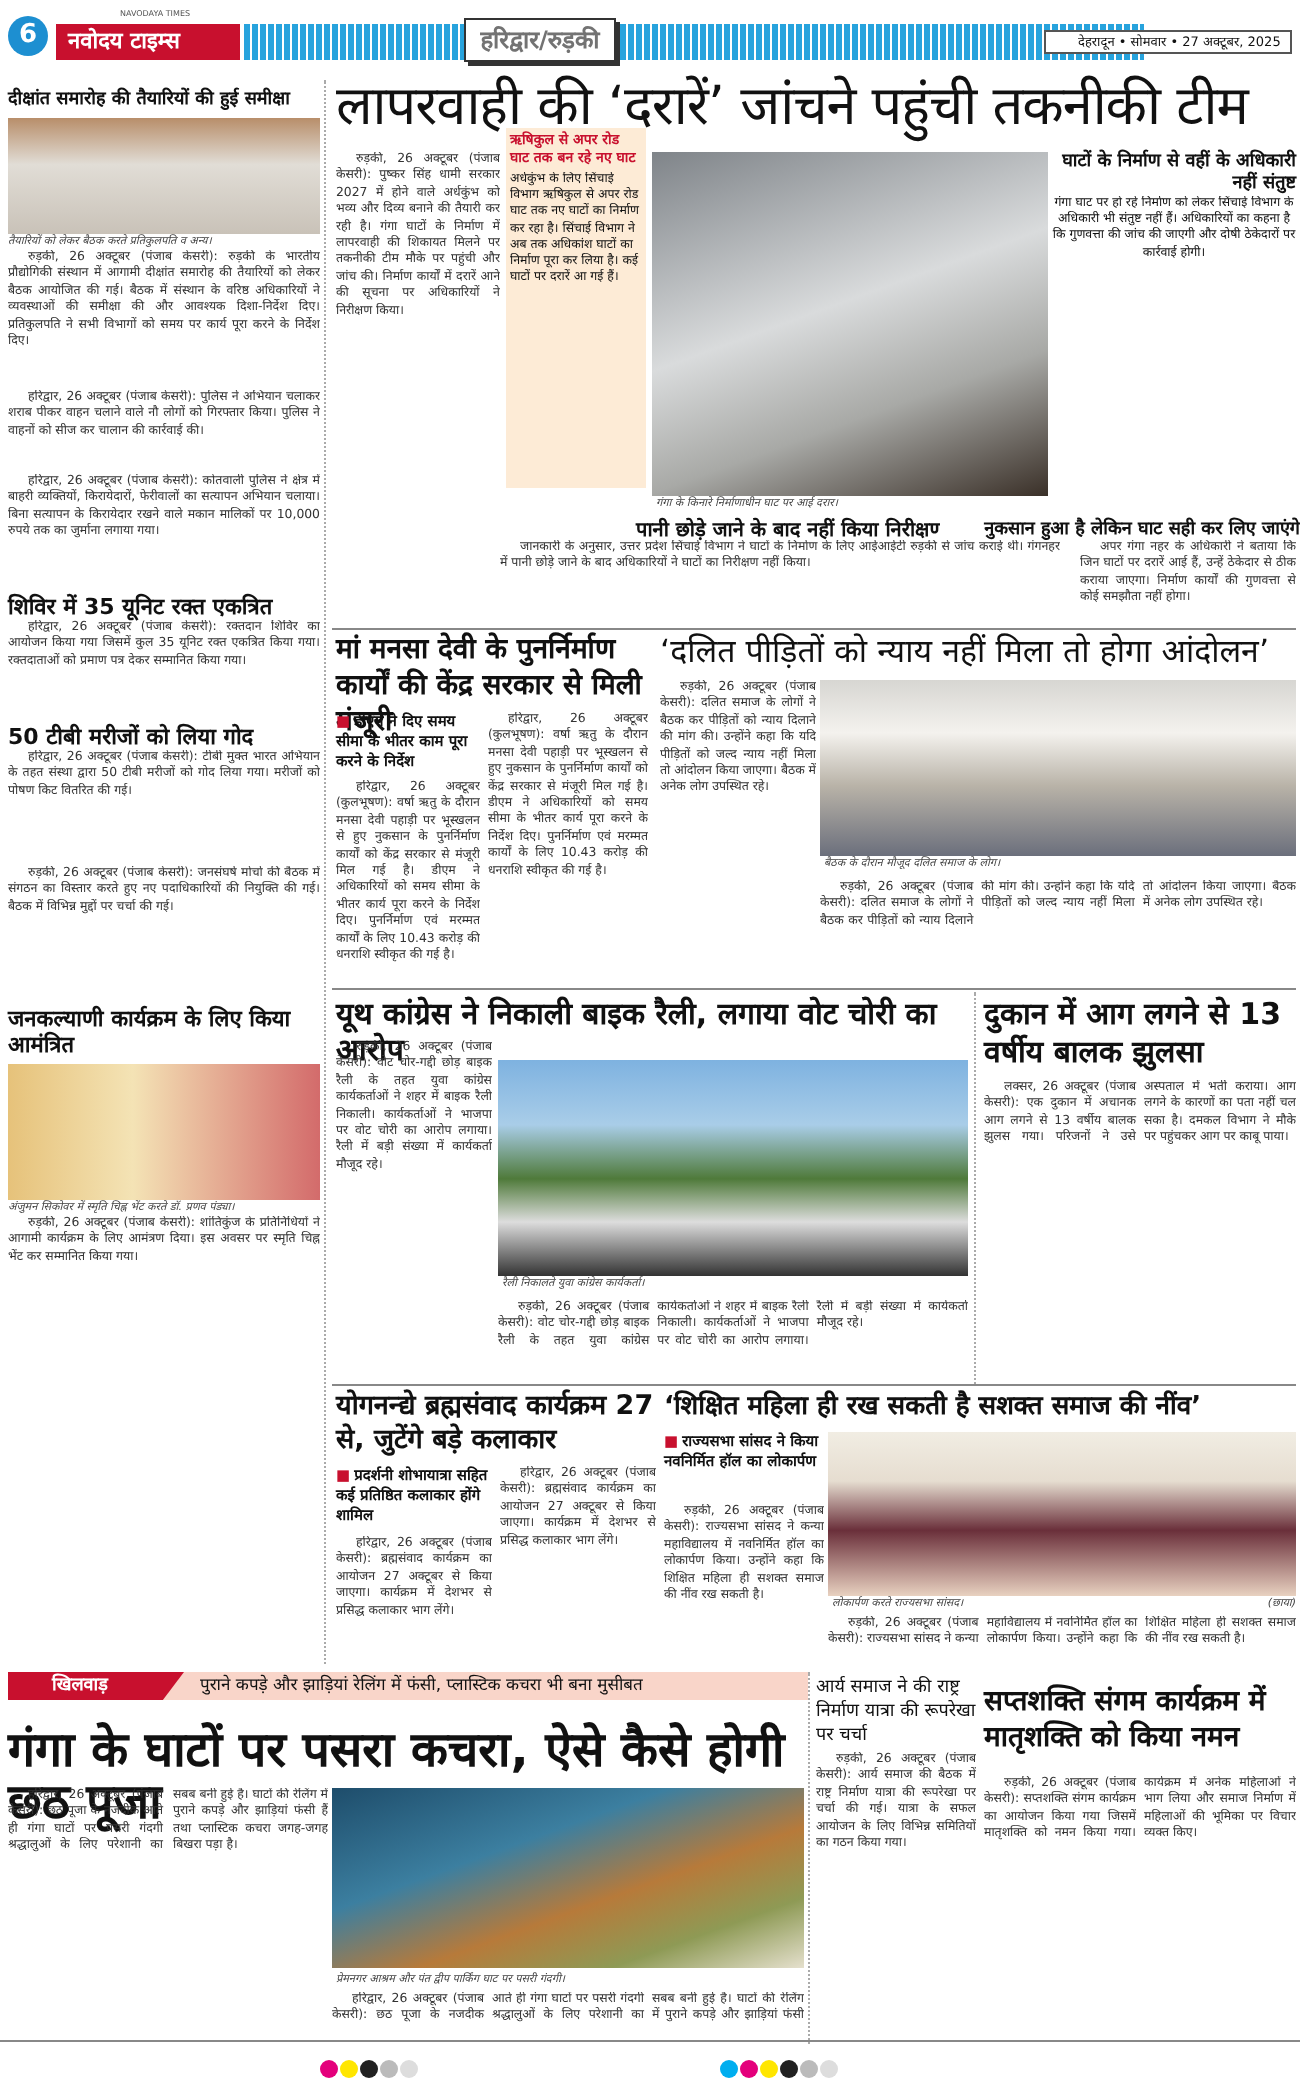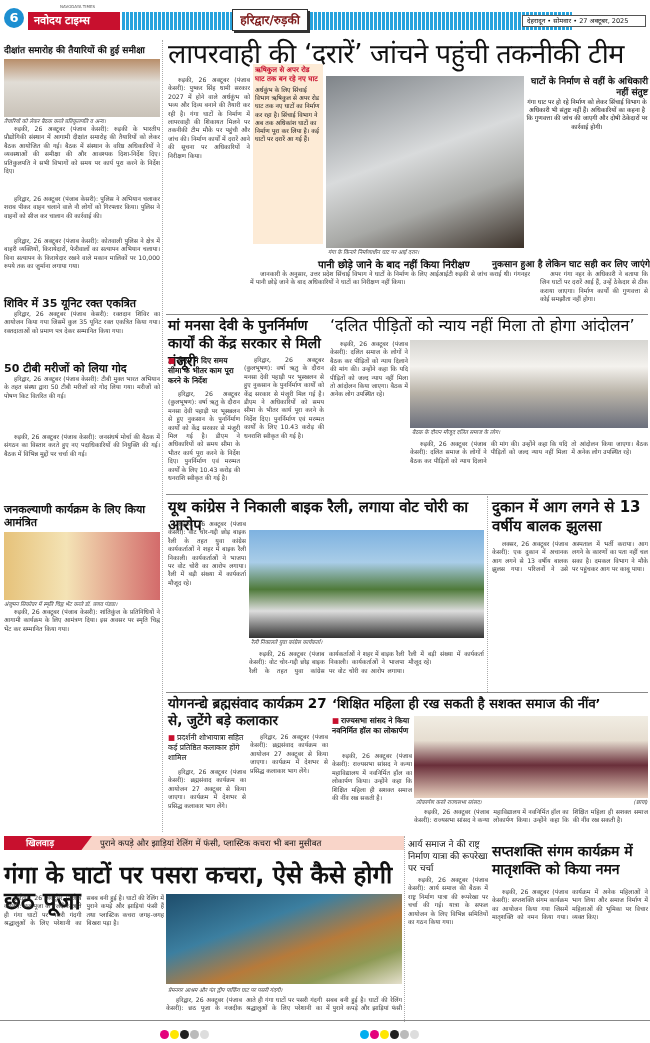--- a/index.html
+++ b/index.html
@@ -4,22 +4,22 @@
 <style>
 *{box-sizing:border-box;margin:0;padding:0}
 body{width:650px;height:1043px;background:#fff;font-family:"DejaVu Sans",sans-serif;color:#111;overflow:hidden;position:relative}
 .abs{position:absolute}
 .body-text{font-size:6.2px;line-height:8.4px;color:#333;text-align:justify;overflow:hidden}
 .body-text p{text-indent:10px}
 .hdr{top:0;left:0;width:650px;height:34px}
 .pagenum{left:4px;top:8px;width:20px;height:20px;border-radius:50%;background:#1d8fd1;color:#fff;font-size:13px;font-weight:bold;text-align:center;line-height:20px}
 .masthead{left:28px;top:12px;width:92px;height:18px;background:#c8102e;color:#fff;font-size:11px;font-weight:bold;padding-left:6px;line-height:18px}
 .stripes{left:122px;top:12px;width:450px;height:18px;background:repeating-linear-gradient(90deg,#27a3dd 0 3px,#fff 3px 4px)}
-.city{left:232px;top:9px;width:76px;height:22px;background:#fff;border:1px solid #333;color:#7f1d1d;font-size:12px;font-weight:bold;text-align:center;line-height:20px;box-shadow:2px 2px 0 #333}
-.dateline{left:522px;top:15px;width:124px;height:12px;border:1px solid #555;font-size:6.5px;line-height:10px;padding-left:4px;background:#fff}
+.city{left:232px;top:9px;width:76px;height:22px;background:#fff;border:1px solid #333;color:#737373;font-size:12px;font-weight:bold;text-align:center;line-height:20px;box-shadow:2px 2px 0 #333}
+.dateline{left:522px;top:15px;width:124px;height:12px;border:1px solid #555;font-size:6.5px;line-height:10px;padding-left:16px;background:#fff}
 .kicker{font-size:11px;font-weight:bold}
 .h1{font-size:24px;font-weight:normal;letter-spacing:-.5px;line-height:28px}
 .h3{font-size:11px;font-weight:bold;line-height:13px;color:#111}
 .photo{background:linear-gradient(135deg,#8a8f93,#c9ccce 40%,#6f7276)}
 .caption{font-size:5.5px;color:#444;font-style:italic;line-height:8px}
 .rule{border-top:1px solid #888}
 .vrule{border-left:1px dotted #aaa}
 .sidebox{background:#fdebd6}
 .red{color:#c8102e}
 .bullet::before{content:"■";color:#c8102e;margin-right:2px}
@@ -131,21 +131,21 @@
   </div>
 
 <div class="abs vrule" style="left:487px;top:496px;height:196px"></div>
 <div class="abs" style="left:492px;top:498px;width:156px;font-size:15px;font-weight:bold;line-height:19px">दुकान में आग लगने से 13 वर्षीय बालक झुलसा</div>
 <div class="abs body-text" style="left:492px;top:540px;width:156px;height:150px;column-count:2;column-gap:4px">
     <p>लक्सर, 26 अक्टूबर (पंजाब केसरी): एक दुकान में अचानक आग लगने से 13 वर्षीय बालक झुलस गया। परिजनों ने उसे अस्पताल में भर्ती कराया। आग लगने के कारणों का पता नहीं चल सका है। दमकल विभाग ने मौके पर पहुंचकर आग पर काबू पाया।</p>
   </div>
 <div class="abs rule" style="left:166px;top:692px;width:482px"></div>
 
 <div class="abs" style="left:168px;top:695px;width:160px;font-size:13.5px;font-weight:bold;line-height:17px">योगनन्द्ये ब्रह्मसंवाद कार्यक्रम 27 से, जुटेंगे बड़े कलाकार</div>
-<div class="abs bullet" style="left:168px;top:733px;width:78px;font-size:7.5px;font-weight:normal;line-height:10px">प्रदर्शनी शोभायात्रा सहित कई प्रतिष्ठित कलाकार होंगे शामिल</div>
+<div class="abs bullet" style="left:168px;top:733px;width:78px;font-size:7.5px;font-weight:bold;line-height:10px">प्रदर्शनी शोभायात्रा सहित कई प्रतिष्ठित कलाकार होंगे शामिल</div>
 <div class="abs body-text" style="left:168px;top:768px;width:78px;height:64px">
     <p>हरिद्वार, 26 अक्टूबर (पंजाब केसरी): ब्रह्मसंवाद कार्यक्रम का आयोजन 27 अक्टूबर से किया जाएगा। कार्यक्रम में देशभर से प्रसिद्ध कलाकार भाग लेंगे।</p>
   </div>
 <div class="abs body-text" style="left:250px;top:733px;width:78px;height:99px">
     <p>हरिद्वार, 26 अक्टूबर (पंजाब केसरी): ब्रह्मसंवाद कार्यक्रम का आयोजन 27 अक्टूबर से किया जाएगा। कार्यक्रम में देशभर से प्रसिद्ध कलाकार भाग लेंगे।</p>
   </div>
 
 <div class="abs" style="left:332px;top:695px;width:316px;font-size:13px;font-weight:bold;line-height:17px">‘शिक्षित महिला ही रख सकती है सशक्त समाज की नींव’</div>
 <div class="abs bullet" style="left:332px;top:716px;width:80px;font-size:7.5px;font-weight:bold;line-height:10px">राज्यसभा सांसद ने किया नवनिर्मित हॉल का लोकार्पण</div>
 <div class="abs body-text" style="left:332px;top:752px;width:80px;height:80px">

